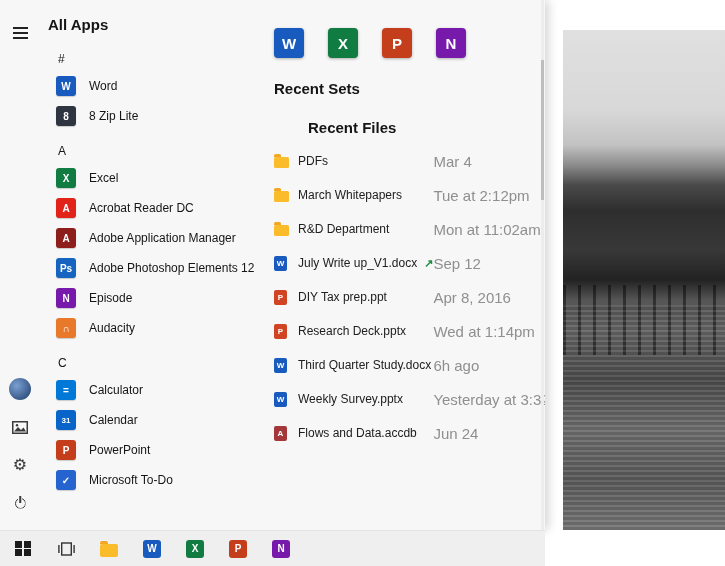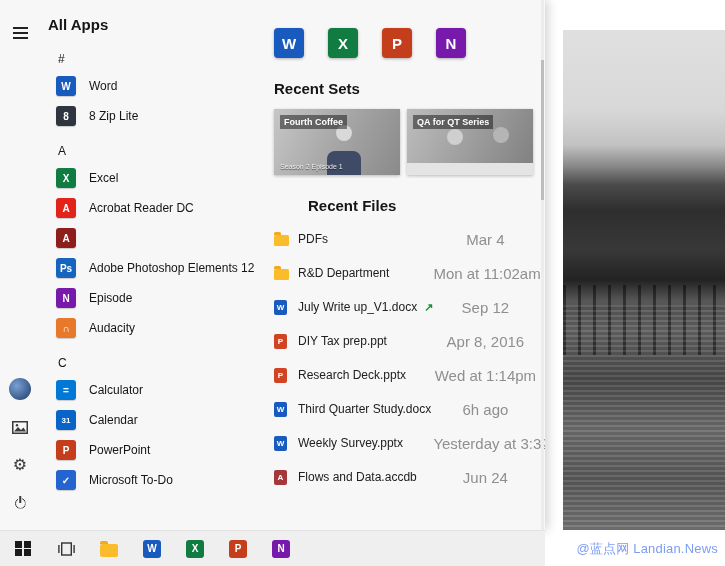--- a/index.html
+++ b/index.html
@@ -79,21 +79,21 @@
   .decor-head { position:absolute; width:16px; height:16px; border-radius:50%; background:#d9d9d9; }
   .decor-body { position:absolute; border-radius:8px 8px 0 0; }
   .c1 .decor-head { top:16px; left:62px; }
   .c1 .decor-body { width:34px; height:24px; bottom:0; left:53px; background:#3e4a66; }
   .c2 .decor-head.h1 { top:20px; left:40px; background:#cfcfcf; }
   .c2 .decor-head.h2 { top:18px; left:86px; background:#b5b5b5; }
   .c2 .decor-body { width:126px; height:12px; bottom:0; left:0; background:#e4e4e4; border-radius:0; }
 
   .files-title { margin-top:22px;margin-left:34px; }
   .file-list { margin-top:8px; }
-  .file-row { height:34px; display:flex; align-items:center;text-align:center; }
+  .file-row { height:34px; display:flex; align-items:center; }
   .file-icon-wrap { width:24px; flex:none; display:flex; align-items:center; }
   .folder { position:relative; width:15px; height:11px; background:#fbbc2c; border-radius:1.5px; margin-top:3px; }
   .folder::before { content:""; position:absolute; top:-3px; left:0; width:7px; height:3px; background:#f3a821; border-radius:1.5px 1.5px 0 0; }
   .doc-tile { width:13px; height:15px; border-radius:2px; color:#fff; font-size:8px; font-weight:700;
     display:flex; align-items:center; justify-content:center; }
   .file-name { font-size:12px; color:#202020; white-space:nowrap; }
   .shared { font-size:11px; font-weight:700; margin-left:7px; }
   .file-sp { flex:1; }
   .file-time { width:104px; flex:none; font-size:15px; color:#8f8f8f; white-space:nowrap; }
 
@@ -108,21 +108,20 @@
   .tile-tb { width:18px; height:18px; border-radius:3px; color:#fff; font-size:10px; font-weight:700;
     display:flex; align-items:center; justify-content:center; }
 </style>
 </head>
 <body>
 
 <div class="stage">
 
   <div class="desktop">
     <div class="wallpaper"></div>
-    <div class="watermark" style="color: rgb(125, 157, 242);">@蓝点网 Landian.News</div>
   </div>
 
   <div class="menu">
 
     <div class="rail">
       <div class="rail-btn">
           <span class="burger"></span>
         </div>
       <div class="spacer"></div>
       <div class="rail-btn">
@@ -163,20 +162,21 @@
         <div class="app-row">
           <span class="tile-sm" style="background: rgb(16, 124, 65);">X</span>
           <span>Excel</span>
         </div>
         <div class="app-row">
           <span class="tile-sm" style="background: rgb(226, 35, 26);">A</span>
           <span>Acrobat Reader DC</span>
         </div>
         <div class="app-row">
           <span class="tile-sm" style="background: rgb(142, 30, 27);">A</span>
+          <span>Adobe Application Manager</span>
         </div>
         <div class="app-row">
           <span class="tile-sm" style="background: rgb(21, 101, 192);">Ps</span>
           <span>Adobe Photoshop Elements 12</span>
         </div>
         <div class="app-row">
           <span class="tile-sm" style="background: rgb(119, 25, 170);">N</span>
           <span>Episode</span>
         </div>
         <div class="app-row">
@@ -207,47 +207,41 @@
 
     <div class="recent-col">
       <div class="recent-apps-row">
         <span class="tile-lg" style="background: rgb(24, 90, 189);">W</span>
         <span class="tile-lg" style="background: rgb(16, 124, 65);">X</span>
         <span class="tile-lg" style="background: rgb(196, 62, 28);">P</span>
         <span class="tile-lg" style="background: rgb(119, 25, 170);">N</span>
       </div>
 
       <div class="col-title sets-title">Recent Sets</div>
-      <div class="sets-row">
-        <div class="set-card c1">
-          <span class="decor-head"></span>
-          <span class="decor-body"></span>
-          <span class="set-title">Fourth Coffee</span>
-          <span class="set-sub">Season 2 Episode 1</span>
-        </div>
-        <div class="set-card c2">
-          <span class="decor-head h1"></span>
-          <span class="decor-head h2"></span>
-          <span class="decor-body"></span>
-          <span class="set-title">QA for QT Series</span>
-        </div>
-      </div>
 
       <div class="col-title files-title">Recent Files</div>
       <div class="file-list">
 
         <div class="file-row">
           <span class="file-icon-wrap">
               <span class="folder"></span>
             </span>
           <span class="file-name">PDFs</span>
           <span class="file-sp"></span>
           <span class="file-time">Mar 4</span>
         </div>
 
+        <div class="file-row">
+          <span class="file-icon-wrap">
+              <span class="folder"></span>
+            </span>
+          <span class="file-name">March Whitepapers</span>
+          <span class="file-sp"></span>
+          <span class="file-time">Tue at 2:12pm</span>
+        </div>
 
         <div class="file-row">
           <span class="file-icon-wrap">
               <span class="folder"></span>
             </span>
           <span class="file-name">R&amp;D Department</span>
           <span class="file-sp"></span>
           <span class="file-time">Mon at 11:02am</span>
         </div>
 

